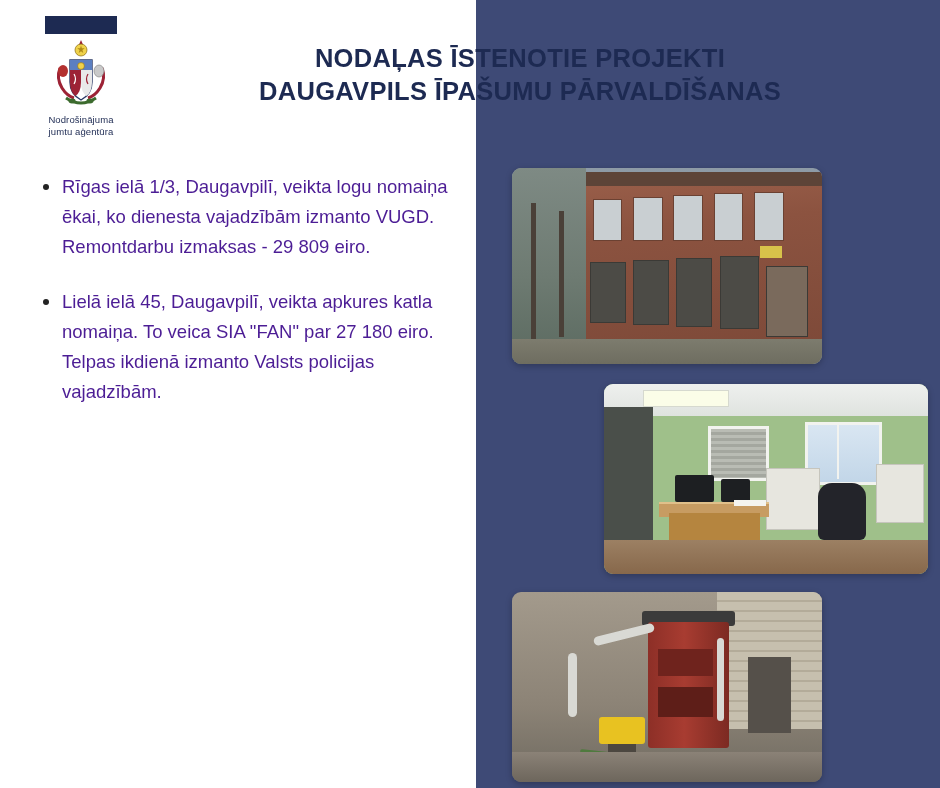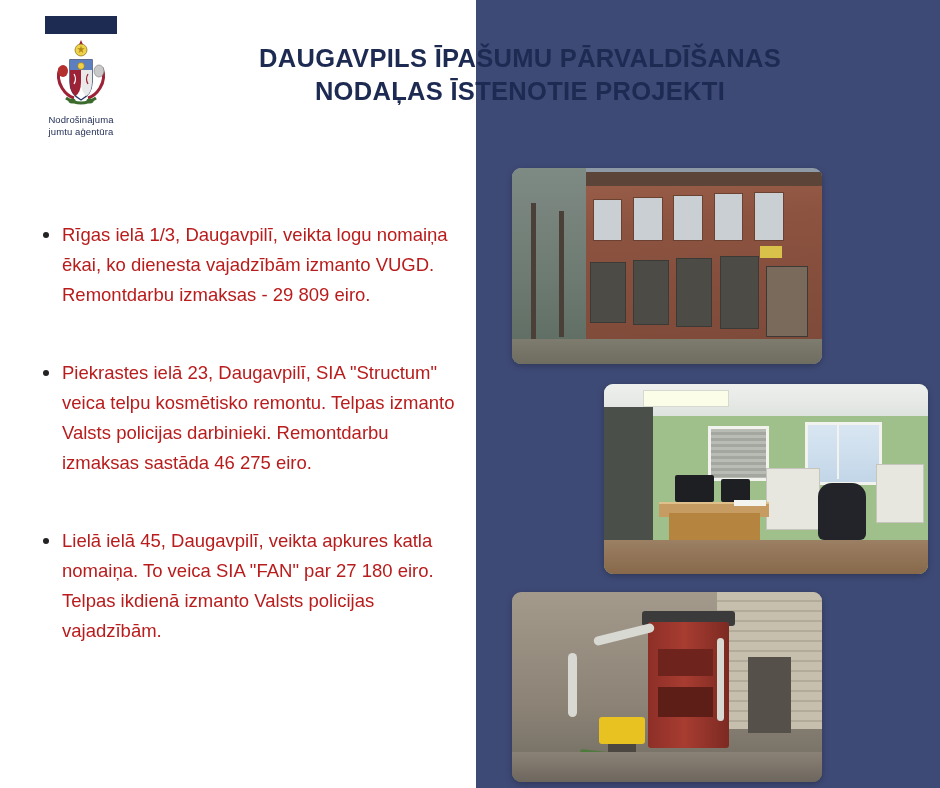--- a/index.html
+++ b/index.html
@@ -80,23 +80,22 @@
     left: 36px;
     top: 172px;
     width: 430px;
   }
   .bullet-item {
     position: relative;
     padding-left: 26px;
     margin-bottom: 25px;
     font-size: 18.5px;
     line-height: 30px;
-    color: #b91c1c;
+    color: #4c1d95;
     font-family: "Liberation Sans", sans-serif;
-    margin-top: 48px;
   }
   .bullet-item:last-child { margin-bottom: 0; }
   .bullet-dot {
     position: absolute;
     left: 7px;
     top: 12px;
     width: 6px;
     height: 6px;
     border-radius: 50%;
     background: #232323;
@@ -199,32 +198,28 @@
         <ellipse cx="40" cy="63" rx="3.5" ry="2.4" fill="#3c6b2e"></ellipse>
       </svg>
     </div>
     <div class="logo-caption">
       <div>Nodrošinājuma</div>
       <div>jumtu aģentūra</div>
     </div>
   </div>
 
   <div class="title">
+    <div>NODAĻAS ĪSTENOTIE PROJEKTI</div>
     <div>DAUGAVPILS ĪPAŠUMU PĀRVALDĪŠANAS</div>
-    <div>NODAĻAS ĪSTENOTIE PROJEKTI</div>
   </div>
 
   <div class="bullets">
     <div class="bullet-item">
       <span class="bullet-dot"></span>
       <span>Rīgas ielā 1/3, Daugavpilī, veikta logu nomaiņa ēkai, ko dienesta vajadzībām izmanto VUGD. Remontdarbu izmaksas - 29 809 eiro.</span>
-    </div>
-    <div class="bullet-item">
-      <span class="bullet-dot"></span>
-      <span>Piekrastes ielā 23, Daugavpilī, SIA "Structum" veica telpu kosmētisko remontu. Telpas izmanto Valsts policijas darbinieki. Remontdarbu izmaksas sastāda 46 275 eiro.</span>
     </div>
     <div class="bullet-item">
       <span class="bullet-dot"></span>
       <span>Lielā ielā 45, Daugavpilī, veikta apkures katla nomaiņa. To veica SIA "FAN" par 27 180 eiro. Telpas ikdienā izmanto Valsts policijas vajadzībām.</span>
     </div>
   </div>
 
   <div class="photo" id="photo-1">
     <div class="ph-inner">
       <div class="p1-sky"></div>

